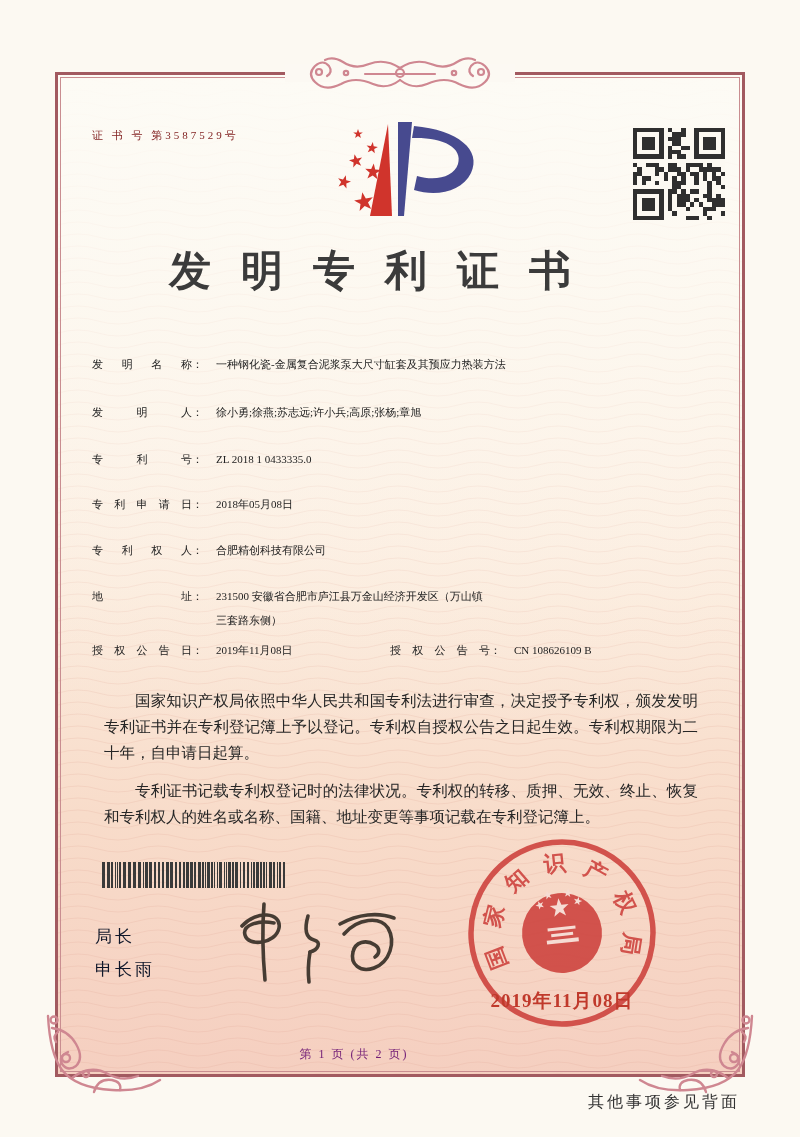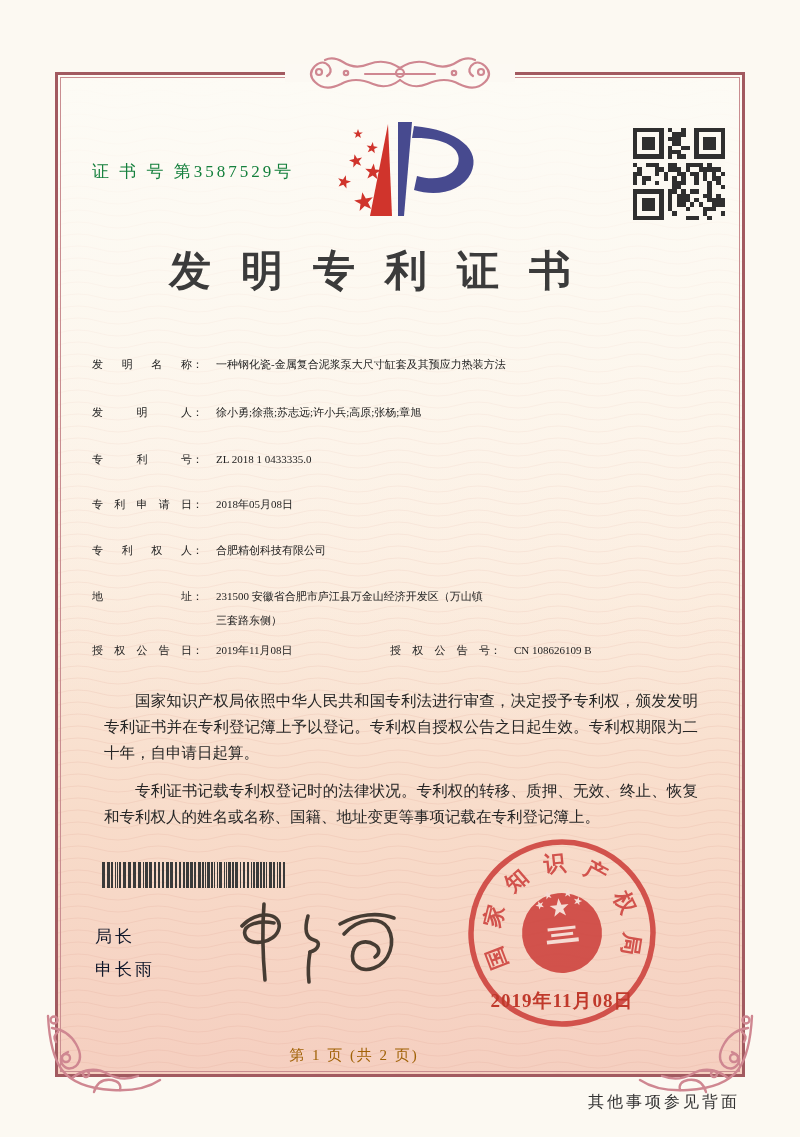--- a/index.html
+++ b/index.html
@@ -6,40 +6,40 @@
   .page{position:relative;width:800px;height:1137px;background:#fcf9f2;
         font-family:"Liberation Serif","DejaVu Serif",serif;overflow:hidden;}
   
   .frame{position:absolute;left:55px;top:72px;width:684px;height:999px;
          border:3px solid #a25a60;
          background:linear-gradient(180deg,#fdfbf5 0%,#fcf5eb 28%,#fbeadb 52%,#f8dcca 74%,#f5cfc0 100%);}
   .frame-inner{position:absolute;inset:2px;border:1px solid #c98d90;}
   .fade{position:absolute;inset:0;background:linear-gradient(180deg,rgba(253,251,245,.95) 0%,rgba(253,248,240,.55) 30%,rgba(253,248,240,0) 65%);}
   .waves{position:absolute;inset:0;}
   
-  .certno{position:absolute;left:92px;top:128px;font-size:17px;letter-spacing:3px;color:#15803d;margin-top:32px;}
+  .certno{position:absolute;left:92px;top:128px;font-size:11px;letter-spacing:3px;color:#7f1d1d;}
   .logo{position:absolute;left:318px;top:116px;}
   .qr{position:absolute;left:633px;top:128px;}
   .title{position:absolute;left:-15px;top:243px;width:800px;text-align:center;
          font-size:42px;font-weight:600;color:#3b3b3b;letter-spacing:30px;}
   .row{position:absolute;left:92px;display:flex;font-size:11px;color:#222;line-height:24px;}
   .flabel{display:inline-block;width:100px;text-align:justify;text-align-last:justify;}
   .colon{display:inline-block;width:18px;}
   .fvalue{white-space:pre-line;max-width:480px;margin-left:6px;}
   .row7-2{position:absolute;left:298px;top:0;display:flex;}
   .paras{position:absolute;left:92px;top:676px;width:618px;font-size:15.5px;line-height:26px;
          color:#262626;text-align:justify;}
   .paras p{margin:12px;text-indent:2em;}
   .barcode{position:absolute;left:100px;top:862px;}
   .director{position:absolute;left:95px;top:920px;font-size:17px;color:#0f172a;line-height:33px;letter-spacing:3px;}
   .sig{position:absolute;left:212px;top:890px;}
   .seal{position:absolute;left:464px;top:835px;}
   .seal-date{position:absolute;left:462px;top:988px;width:200px;text-align:center;
              font-size:19px;font-weight:bold;color:#c0392b;letter-spacing:1px;}
-  .pagenum{position:absolute;left:0;top:1046px;width:708px;text-align:center;font-size:15px;color:#a16207;letter-spacing:2px;}
+  .pagenum{position:absolute;left:0;top:1046px;width:708px;text-align:center;font-size:12px;color:#701a75;letter-spacing:2px;}
   .backnote{position:absolute;left:0;top:1092px;width:740px;text-align:right;font-size:16px;color:#333;letter-spacing:3px;}
   .ornament-top{position:absolute;left:285px;top:46px;}
   .lace-bl{position:absolute;left:42px;top:1008px;}
   .lace-br{position:absolute;left:638px;top:1008px;transform:scaleX(-1);}
   svg{display:block;}
 </style>
 </head>
 <body>
 
 <div class="page">

